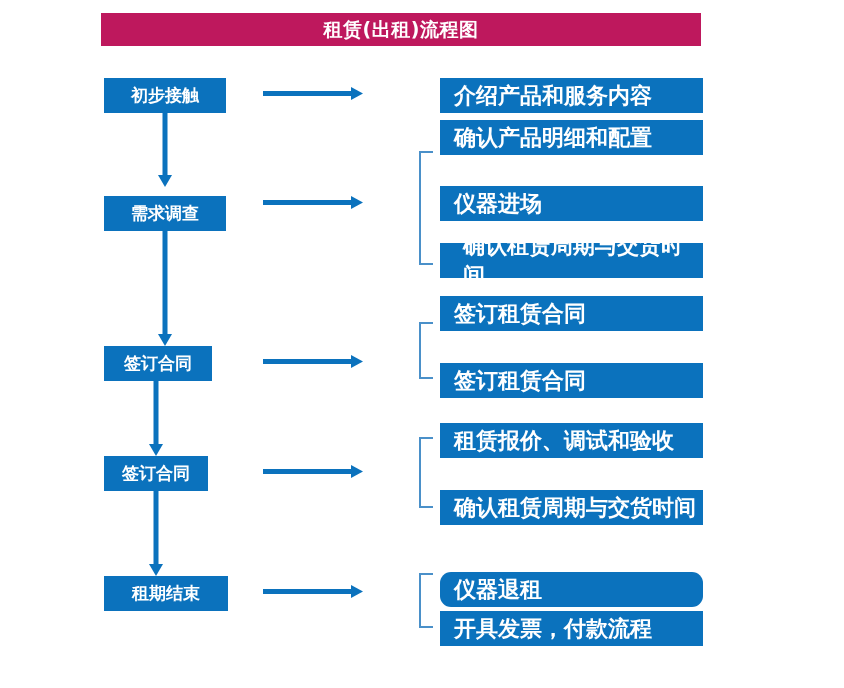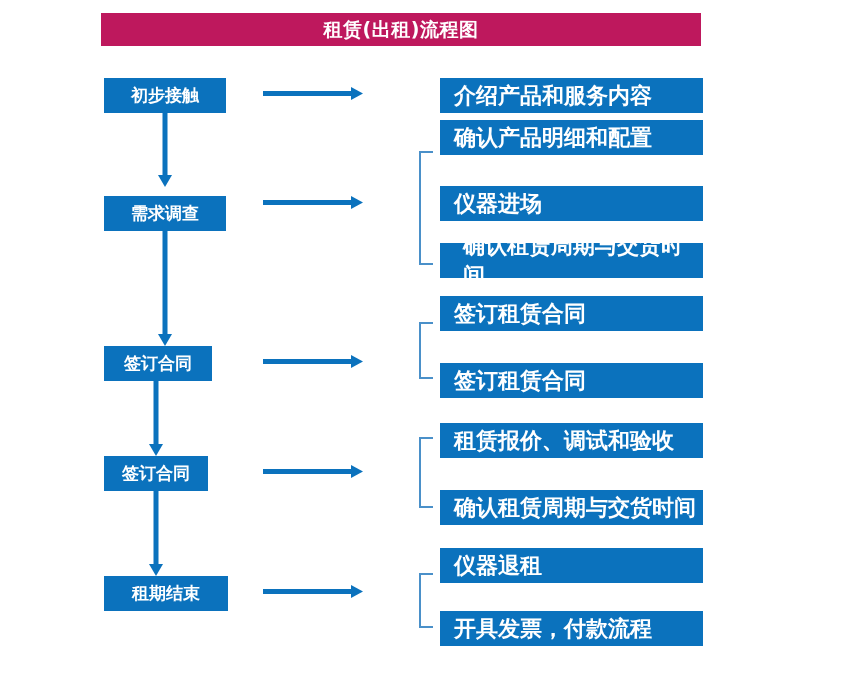--- a/index.html
+++ b/index.html
@@ -98,21 +98,21 @@
     </div>
   <div id="details-layer">
       <div class="box detail" style="top: 78px;">介绍产品和服务内容</div>
       <div class="box detail" style="top: 120px;">确认产品明细和配置</div>
       <div class="box detail" style="top: 186px;">仪器进场</div>
       <div class="box detail" style="top: 243px; padding-left: 23px;">确认租赁周期与交货时间</div>
       <div class="box detail" style="top: 296px;">签订租赁合同</div>
       <div class="box detail" style="top: 363px;">签订租赁合同</div>
       <div class="box detail" style="top: 423px;">租赁报价、调试和验收</div>
       <div class="box detail" style="top: 490px;">确认租赁周期与交货时间</div>
-      <div class="box detail" style="top: 548px;">仪器退租</div>
+      <div class="box detail" style="top: 572px; border-radius: 11px;">仪器退租</div>
       <div class="box detail" style="top: 611px;">开具发票，付款流程</div>
     </div>
   <div id="arrows-layer">
       <div class="arrow-h" style="left: 263px; top: 87px; width: 100px;">
         <svg width="100" height="14" viewBox="0 0 100 14">
           <rect x="0" y="4" width="89" height="5" fill="#0b72bd"></rect>
           <polygon points="88,0 100,6.5 88,13" fill="#0b72bd"></polygon>
         </svg>
       </div>
       <div class="arrow-h" style="left: 263px; top: 196px; width: 100px;">

